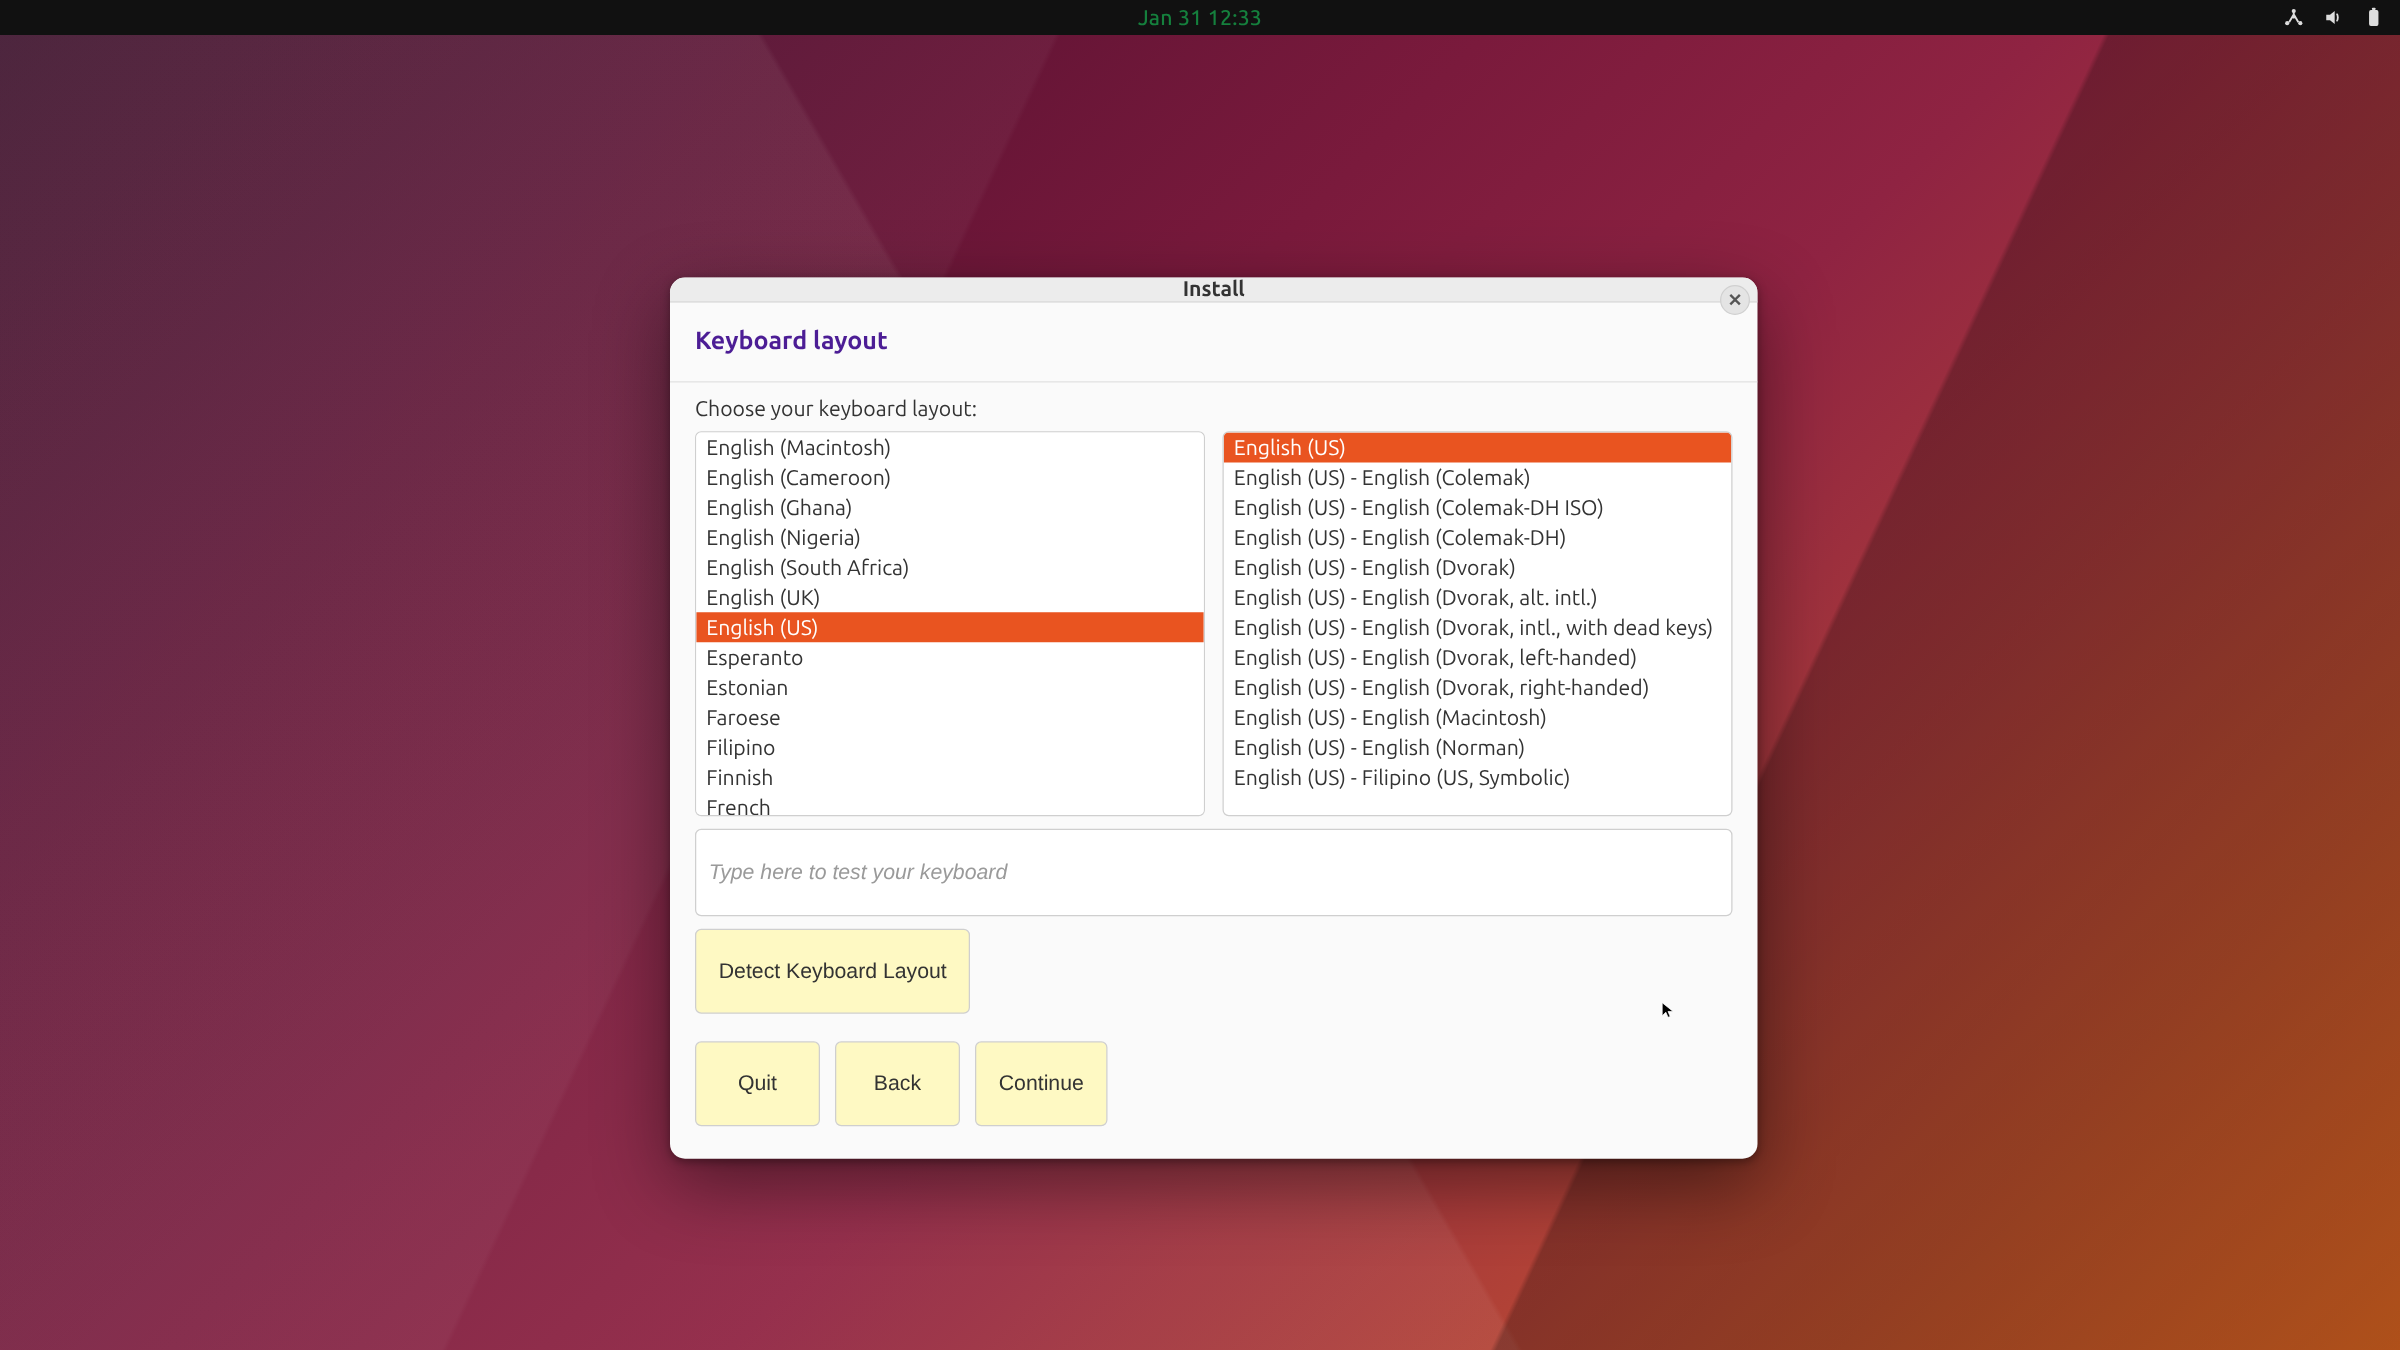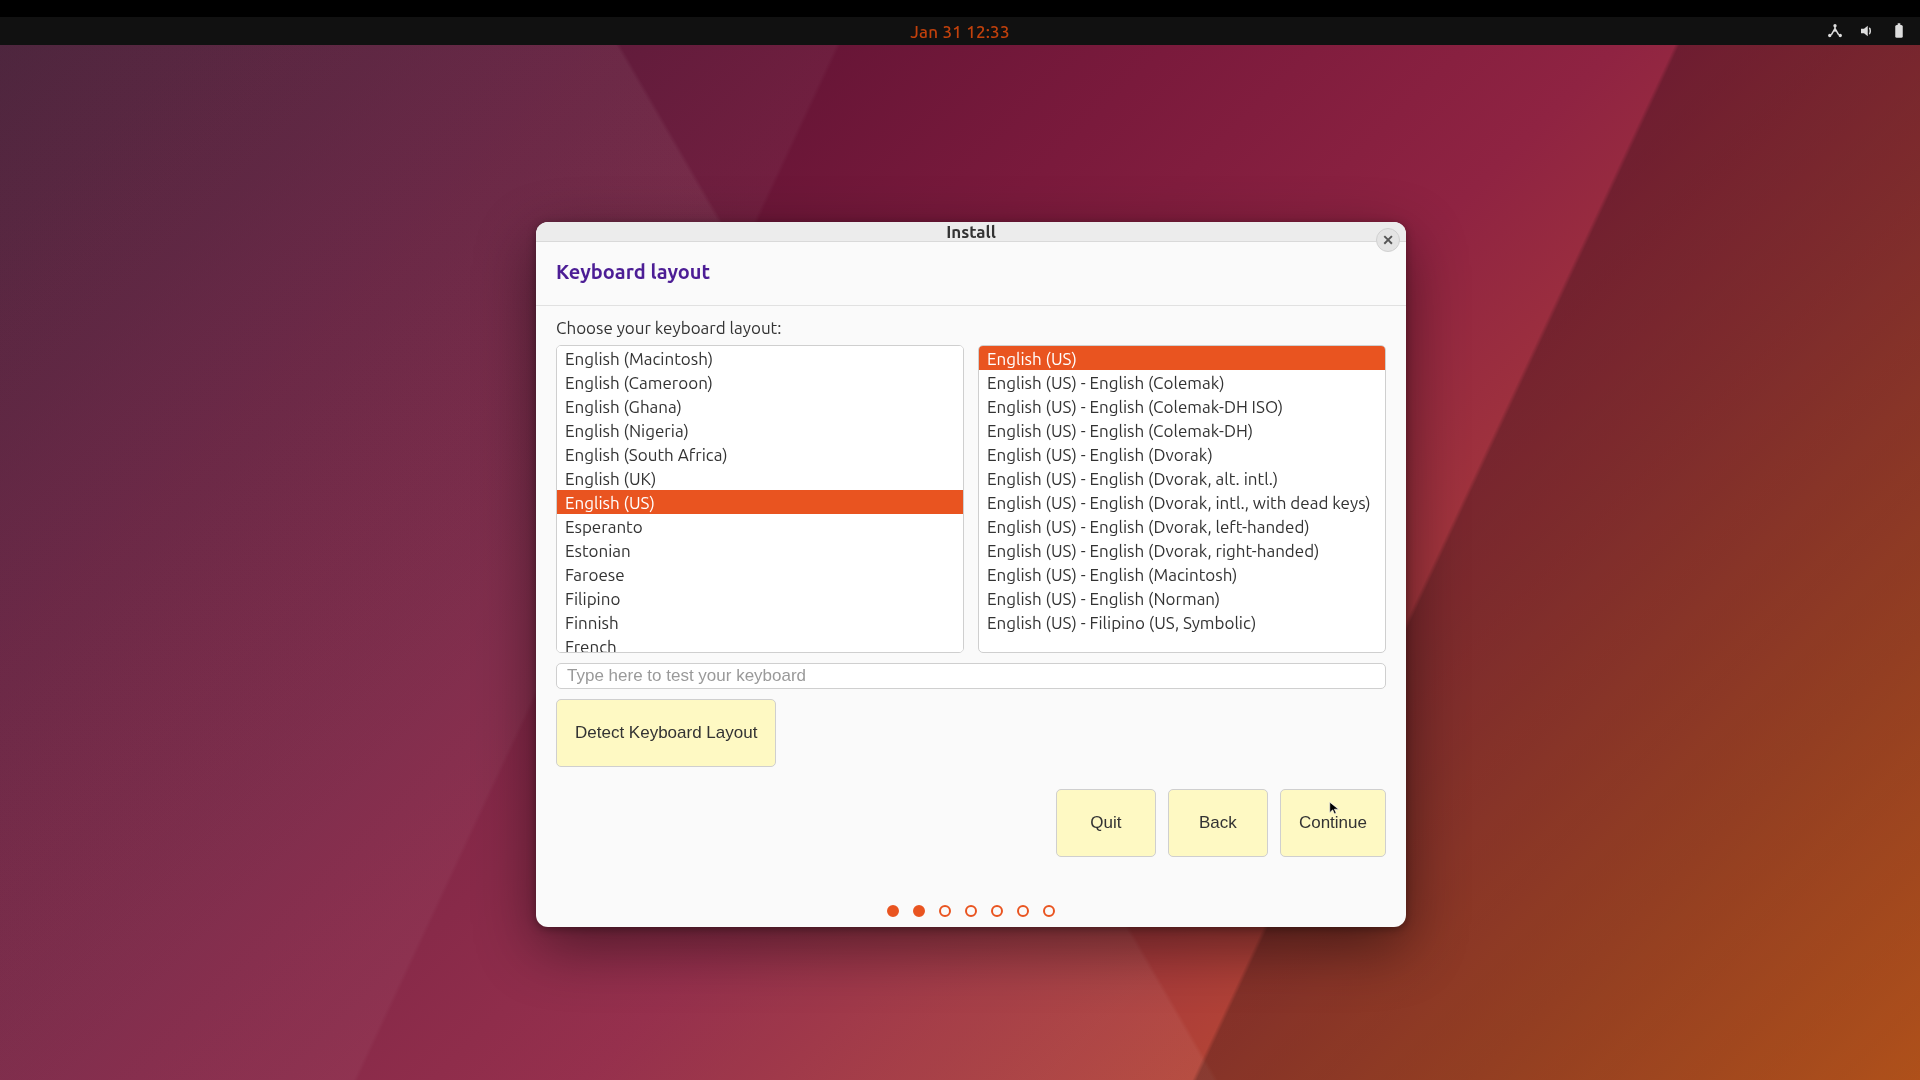--- a/index.html
+++ b/index.html
@@ -11,22 +11,22 @@
     position: absolute; left: 0; right: 0; top: 28px; bottom: 0;
     background:
       linear-gradient(115deg, rgba(255,255,255,0.04) 0 35%, transparent 35.2%),
       linear-gradient(295deg, rgba(0,0,0,0.25) 0 30%, transparent 30.2%),
       linear-gradient(60deg, rgba(255,255,255,0.06) 0 48%, transparent 48.2%),
       linear-gradient(135deg, #3b0f2a 0%, #5a1233 20%, #7a1a3c 40%, #8f2342 55%, #a83a3b 70%, #c4532d 85%, #e96b23 100%);
   }
 
   
   .topbar {
-    position: absolute; top: 17px; left: 0; right: 0; height: 28px;
-    background: #111; color: #c2410c; font-size: 17px;
+    position: absolute; top: 0; left: 0; right: 0; height: 28px;
+    background: #111; color: #15803d; font-size: 17px;
     display: flex; align-items: center; justify-content: center;
   }
   .topbar .center { font-weight: 500; letter-spacing: 0.2px; }
   .topbar .right {
     position: absolute; right: 12px; top: 0; height: 28px;
     display: flex; align-items: center; gap: 14px;
   }
   .topbar .icon { width: 18px; height: 18px; display: inline-flex; align-items: center; justify-content: center; fill: #ddd; }
 
   
@@ -66,33 +66,33 @@
 
   .item {
     padding: 2.5px 8px; font-size: 17px; color: #333; cursor: pointer;
     white-space: nowrap; overflow: hidden; text-overflow: ellipsis;
   }
   .item.selected { background: #e95420; color: #fff; }
 
   .test-input {
     width: 100%; margin-top: 10px;
     border: 1px solid #cfcfcf; border-radius: 5px; background: #fff;
-    font-size: 17px; padding: 2px 10px; color: #333;
+    font-size: 17px; padding: 24px 10px; color: #333; font-style: italic;
   }
   .test-input::placeholder { color: #9a9a9a; }
 
   .detect-row { margin-top: 10px; }
   .btn {
     display: inline-flex; align-items: center; justify-content: center;
     padding: 23px 18px; font-size: 17px; color: #333;
     background: #fef9c3; border: 1px solid #cfcfcf; border-radius: 5px; cursor: pointer;
     min-width: 100px;
   }
 
-  .nav-row { margin-top: 22px; display: flex; justify-content: flex-end; gap: 12px; }
+  .nav-row { margin-top: 22px; display: flex; justify-content: flex-start; gap: 12px; }
 
   .dots { margin-top: 48px; display: flex; justify-content: center; gap: 14px; }
   .dot { width: 12px; height: 12px; border-radius: 50%; border: 2px solid #e95420; }
   .dot.filled { background: #e95420; }
 
   
   .cursor {
     position: absolute; width: 14px; height: 20px; pointer-events: none;
   }
 </style>

